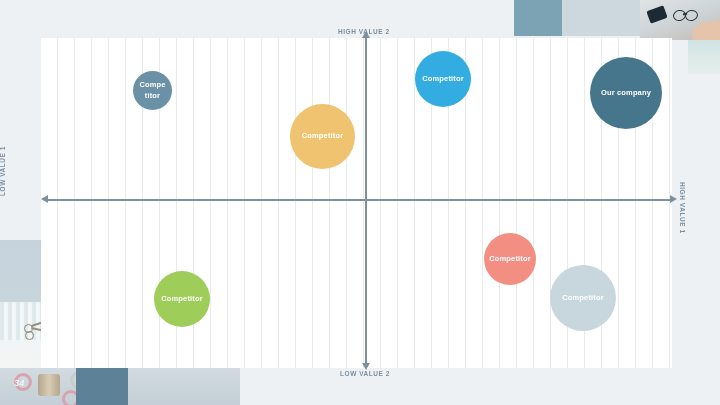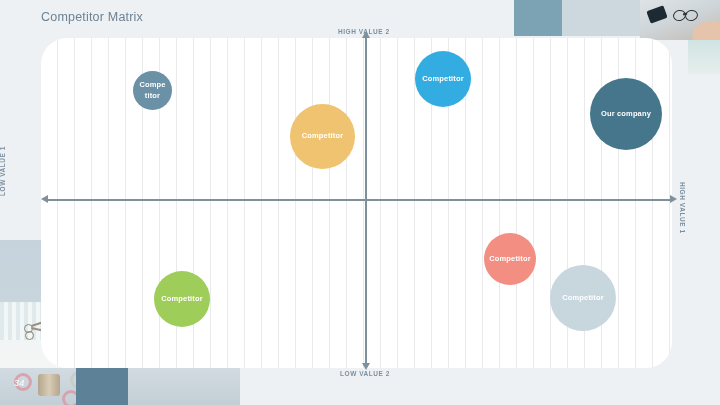--- a/index.html
+++ b/index.html
@@ -115,21 +115,20 @@
   
   #chart-canvas {
     position: absolute;
     left: 41px; top: 38px;
     width: 631px; height: 330px;
     background: #ffffff;
     background-image: repeating-linear-gradient(
         90deg,
         #ffffff 0 16px,
         #e8eaec 16px 17px);
-    border-radius: 26px;
   }
 
   .axis-line {
     position: absolute;
     background: #7e909b;
   }
   #axis-horizontal {
     left: 4px; top: 161px; width: 627px; height: 2px;
   }
   #axis-vertical {
@@ -228,21 +227,20 @@
   <div class="deco" id="deco-photo-sewing">
     <div class="spool"></div>
     <div class="ring r1"></div>
     <div class="ring r2"></div>
     <div class="ring r3"></div>
   </div>
   <div class="deco" id="deco-block-bottom-teal"></div>
 
   <div id="page-number">34</div>
 
-  <div id="page-title">Competitor Matrix</div>
 
   <div id="chart-canvas">
 
     <div class="axis-line" id="axis-horizontal"></div>
     <div class="axis-line" id="axis-vertical"></div>
 
     <div class="arrow" id="arrow-left"></div>
     <div class="arrow" id="arrow-right"></div>
     <div class="arrow" id="arrow-up"></div>
     <div class="arrow" id="arrow-down"></div>
@@ -250,21 +248,21 @@
     <div id="bubble-layer">
         <div class="bubble" style="left: 92px; top: 33px; width: 39px; height: 39px; background: rgb(106, 145, 166);">
           <span>Compe<br>titor</span>
         </div>
         <div class="bubble" style="left: 249px; top: 66px; width: 65px; height: 65px; background: rgb(239, 195, 111);">
           <span>Competitor</span>
         </div>
         <div class="bubble" style="left: 374px; top: 13px; width: 56px; height: 56px; background: rgb(51, 173, 225);">
           <span>Competitor</span>
         </div>
-        <div class="bubble" style="left: 549px; top: 40px; width: 72px; height: 72px; background: rgb(70, 118, 140); text-align: right;">
+        <div class="bubble" style="left: 549px; top: 19px; width: 72px; height: 72px; background: rgb(70, 118, 140); text-align: right;">
           <span>Our company</span>
         </div>
         <div class="bubble" style="left: 113px; top: 233px; width: 56px; height: 56px; background: rgb(159, 205, 90);">
           <span>Competitor</span>
         </div>
         <div class="bubble" style="left: 443px; top: 195px; width: 52px; height: 52px; background: rgb(242, 142, 130);">
           <span>Competitor</span>
         </div>
         <div class="bubble" style="left: 509px; top: 227px; width: 66px; height: 66px; background: rgb(199, 215, 221);">
           <span>Competitor</span>

